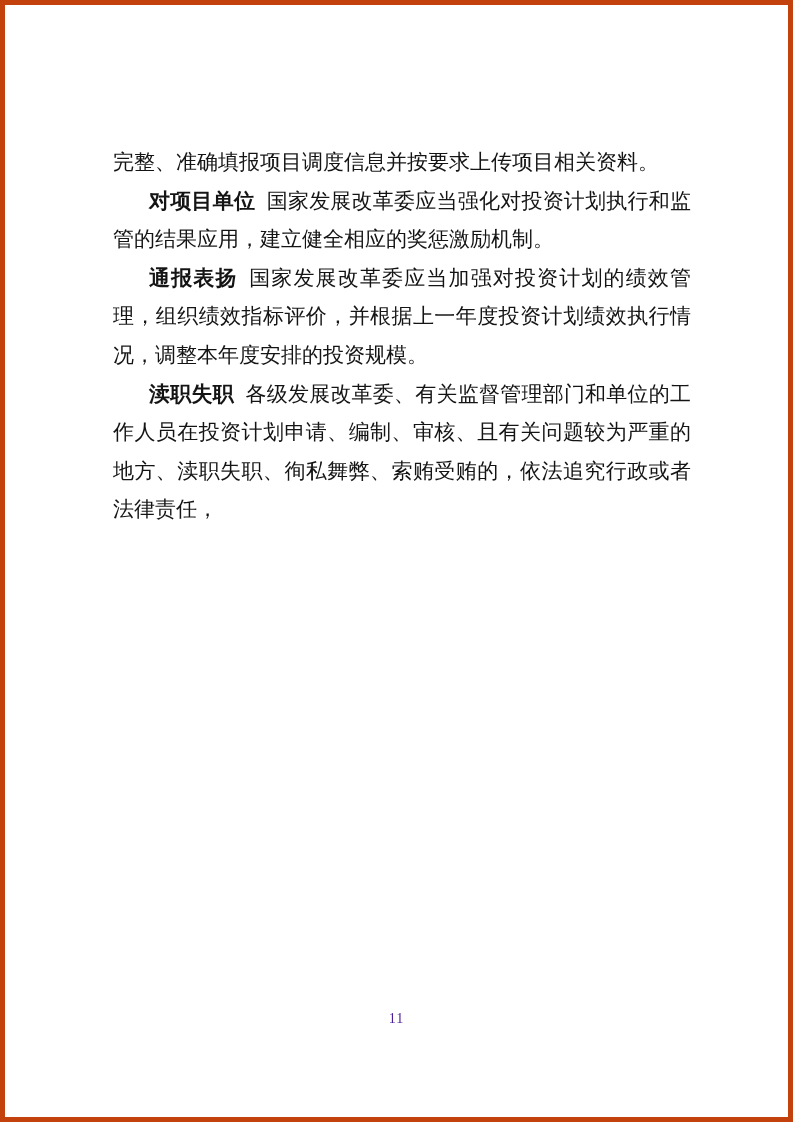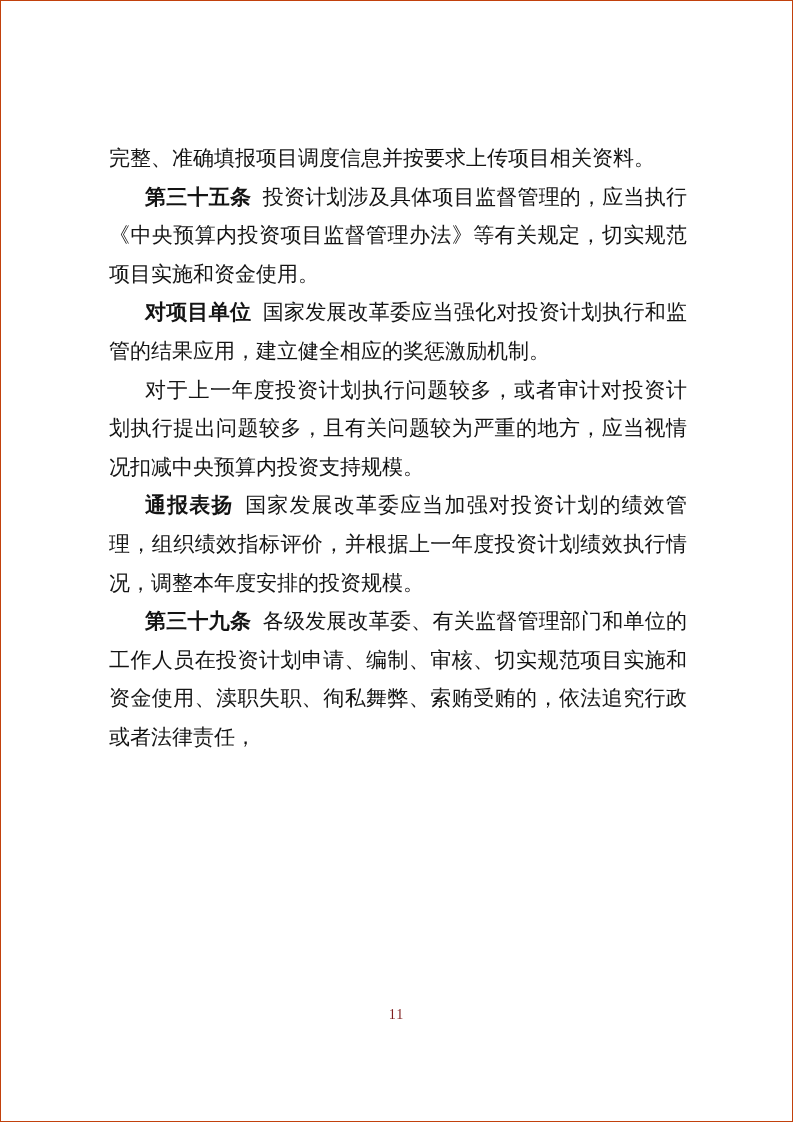--- a/index.html
+++ b/index.html
@@ -6,21 +6,21 @@
     margin: 0;
     padding: 0;
     background: #ffffff;
   }
   .page {
     position: relative;
     width: 793px;
     height: 1122px;
     background: #ffffff;
     box-sizing: border-box;
-    border: 1px solid #c2410c;
+    border: 5px solid #c2410c;
     font-family: "Liberation Serif", serif;
     color: #141414;
     overflow: hidden;
   }
   .content {
     position: absolute;
     left: 108px;
     top: 138px;
     width: 578px;
     font-size: 21px;
@@ -42,39 +42,37 @@
     margin-right: 0.55em;
   }
   .page-number {
     position: absolute;
     top: 1006px;
     left: 0;
     width: 100%;
     text-align: center;
     font-size: 14px;
     letter-spacing: 1px;
-    color: #7f1d1d;
+    color: #4c1d95;
   }
 </style>
 </head>
 <body>
 
 <div class="page">
   <div class="content">
 
     <p class="para no-indent"><span>完整、准确填报项目调度信息并按要求上传项目相关资料。</span></p>
 
-    <p class="para"><span class="article-num">第三十五条</span><span>投资计划涉及具体项目监督管理的，应当执行《中央预算内投资项目监督管理办法》等有关规定，切实规范项目实施和资金使用。</span></p>
 
     <p class="para"><span class="article-num">对项目单位</span><span>国家发展改革委应当强化对投资计划执行和监管的结果应用，建立健全相应的奖惩激励机制。</span></p>
 
-    <p class="para"><span>对于上一年度投资计划执行问题较多，或者审计对投资计划执行提出问题较多，且有关问题较为严重的地方，应当视情况扣减中央预算内投资支持规模。</span></p>
 
 
     <p class="para"><span class="article-num">通报表扬</span><span>国家发展改革委应当加强对投资计划的绩效管理，组织绩效指标评价，并根据上一年度投资计划绩效执行情况，调整本年度安排的投资规模。</span></p>
 
 
-    <p class="para"><span class="article-num">第三十九条</span><span>各级发展改革委、有关监督管理部门和单位的工作人员在投资计划申请、编制、审核、切实规范项目实施和资金使用、渎职失职、徇私舞弊、索贿受贿的，依法追究行政或者法律责任，</span></p>
+    <p class="para"><span class="article-num">渎职失职</span><span>各级发展改革委、有关监督管理部门和单位的工作人员在投资计划申请、编制、审核、且有关问题较为严重的地方、渎职失职、徇私舞弊、索贿受贿的，依法追究行政或者法律责任，</span></p>
 
   </div>
 
   <div class="page-number">11</div>
 </div>
 
 </body></html>

